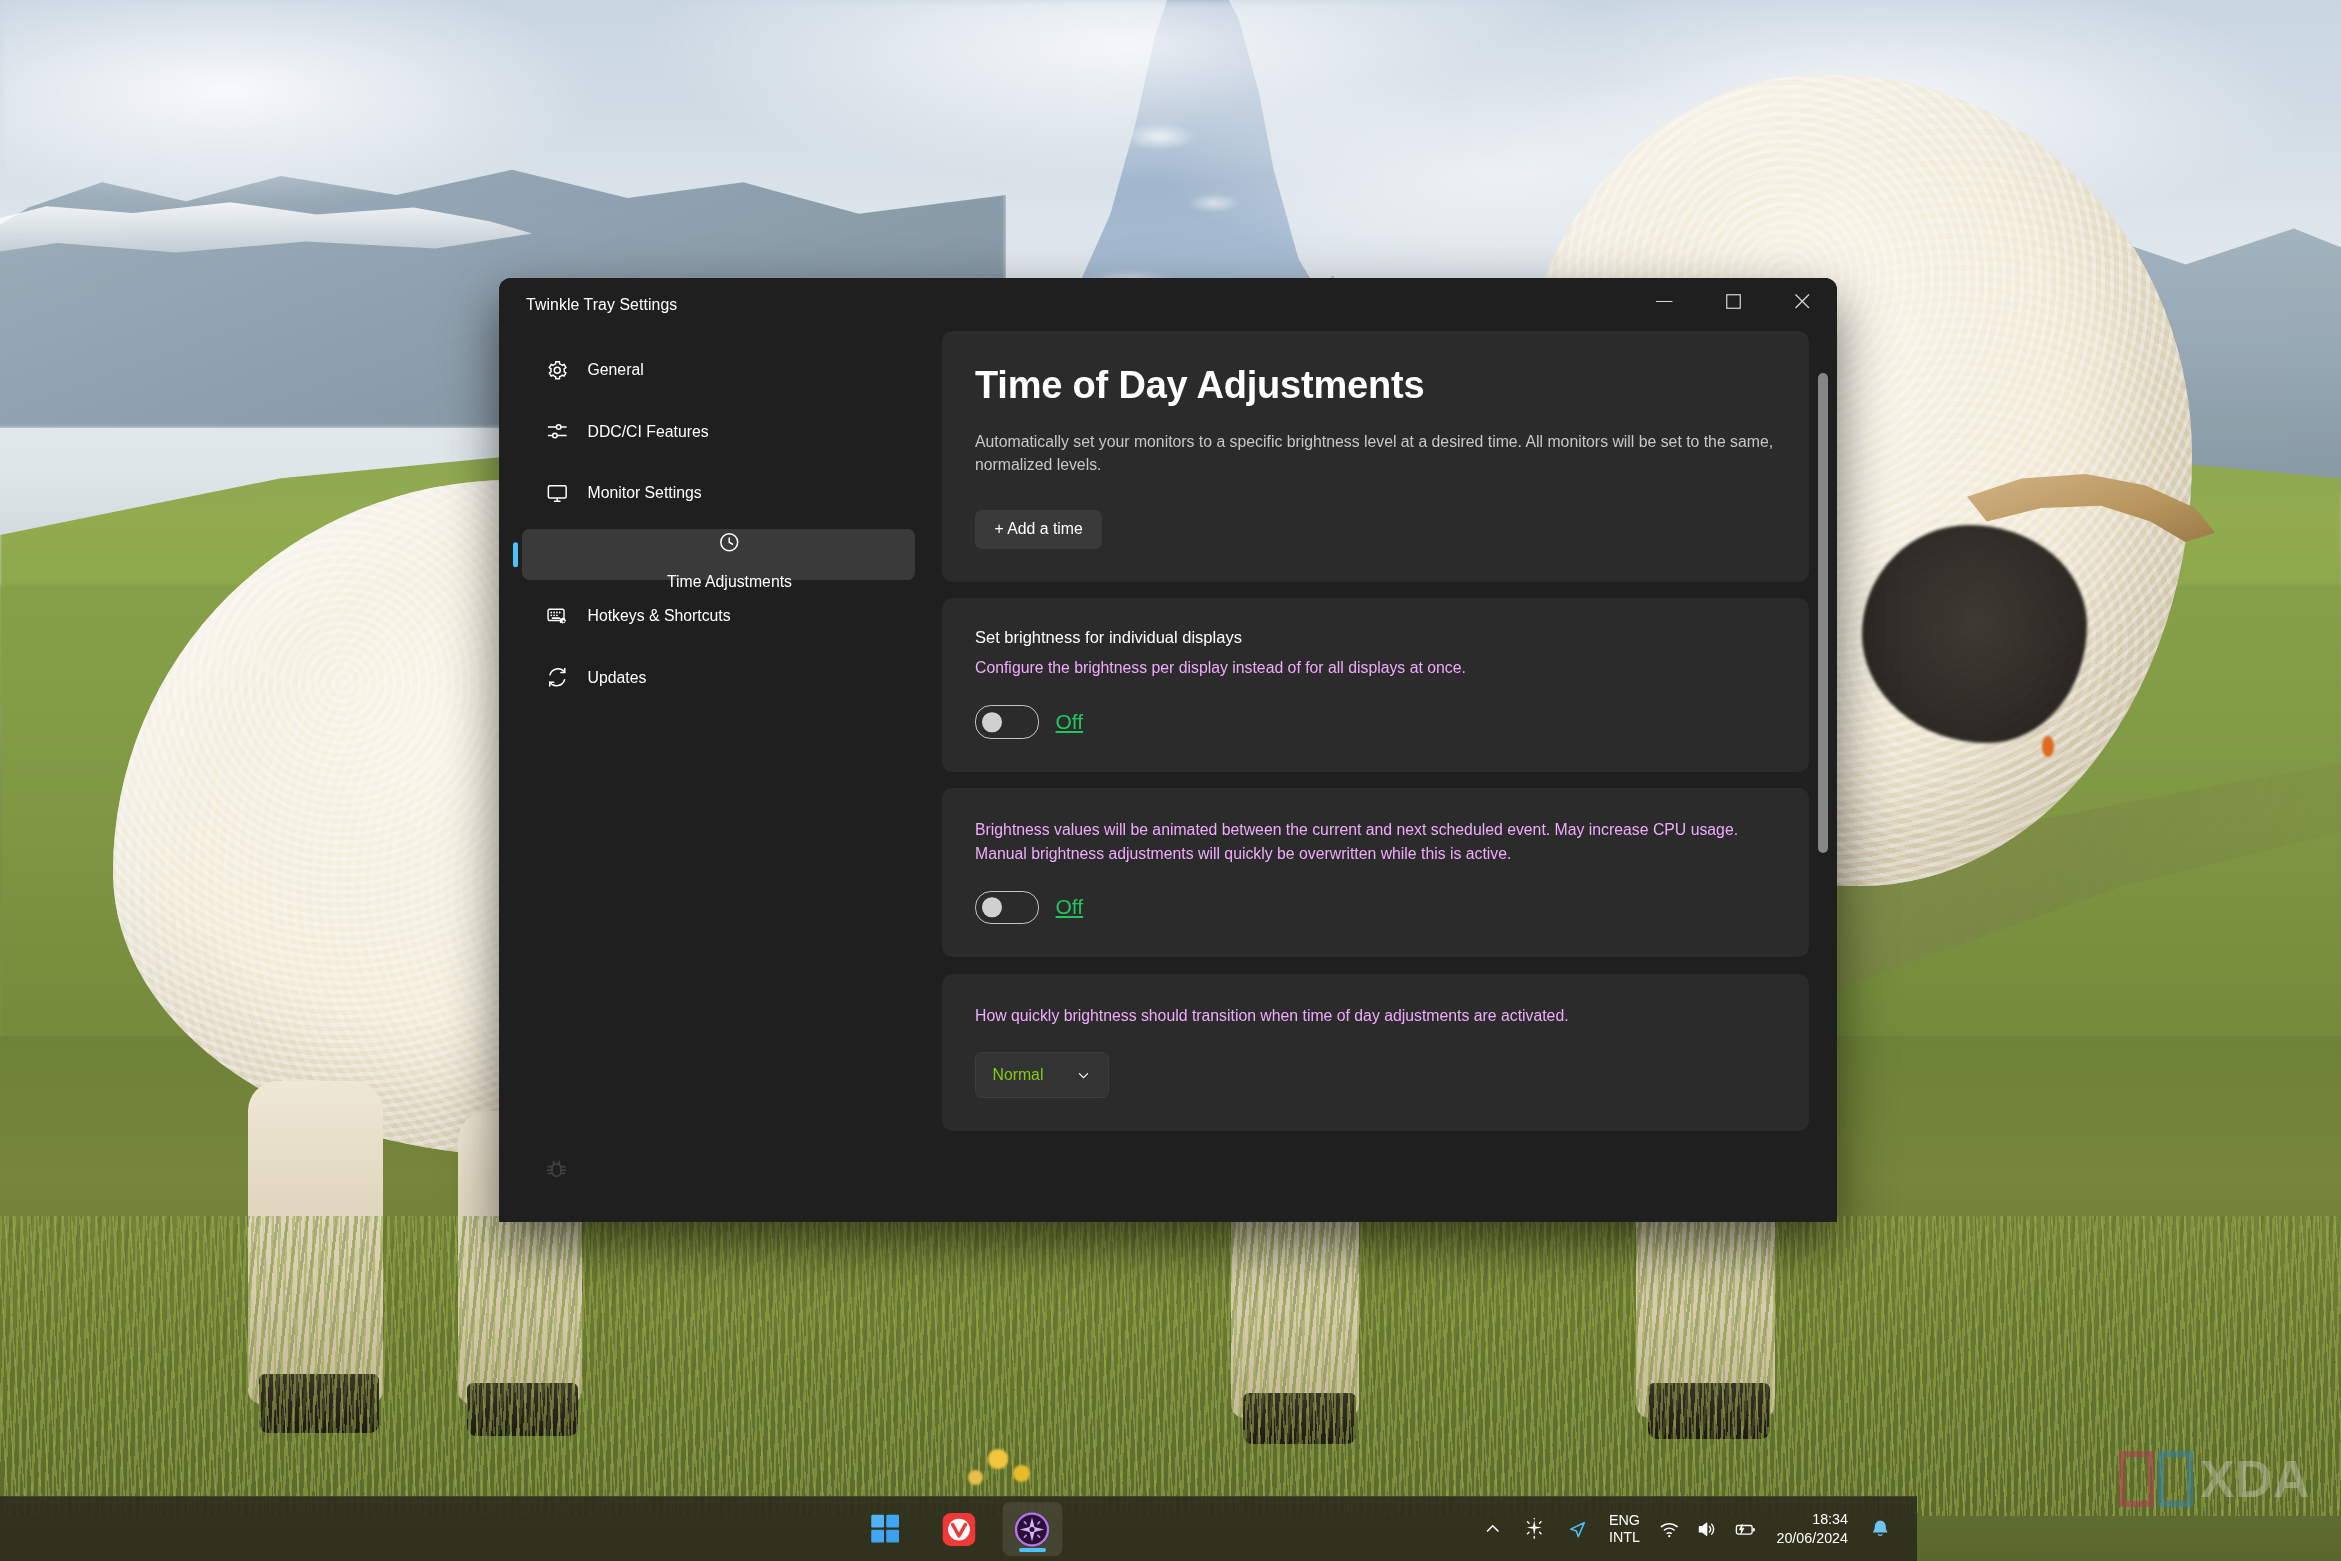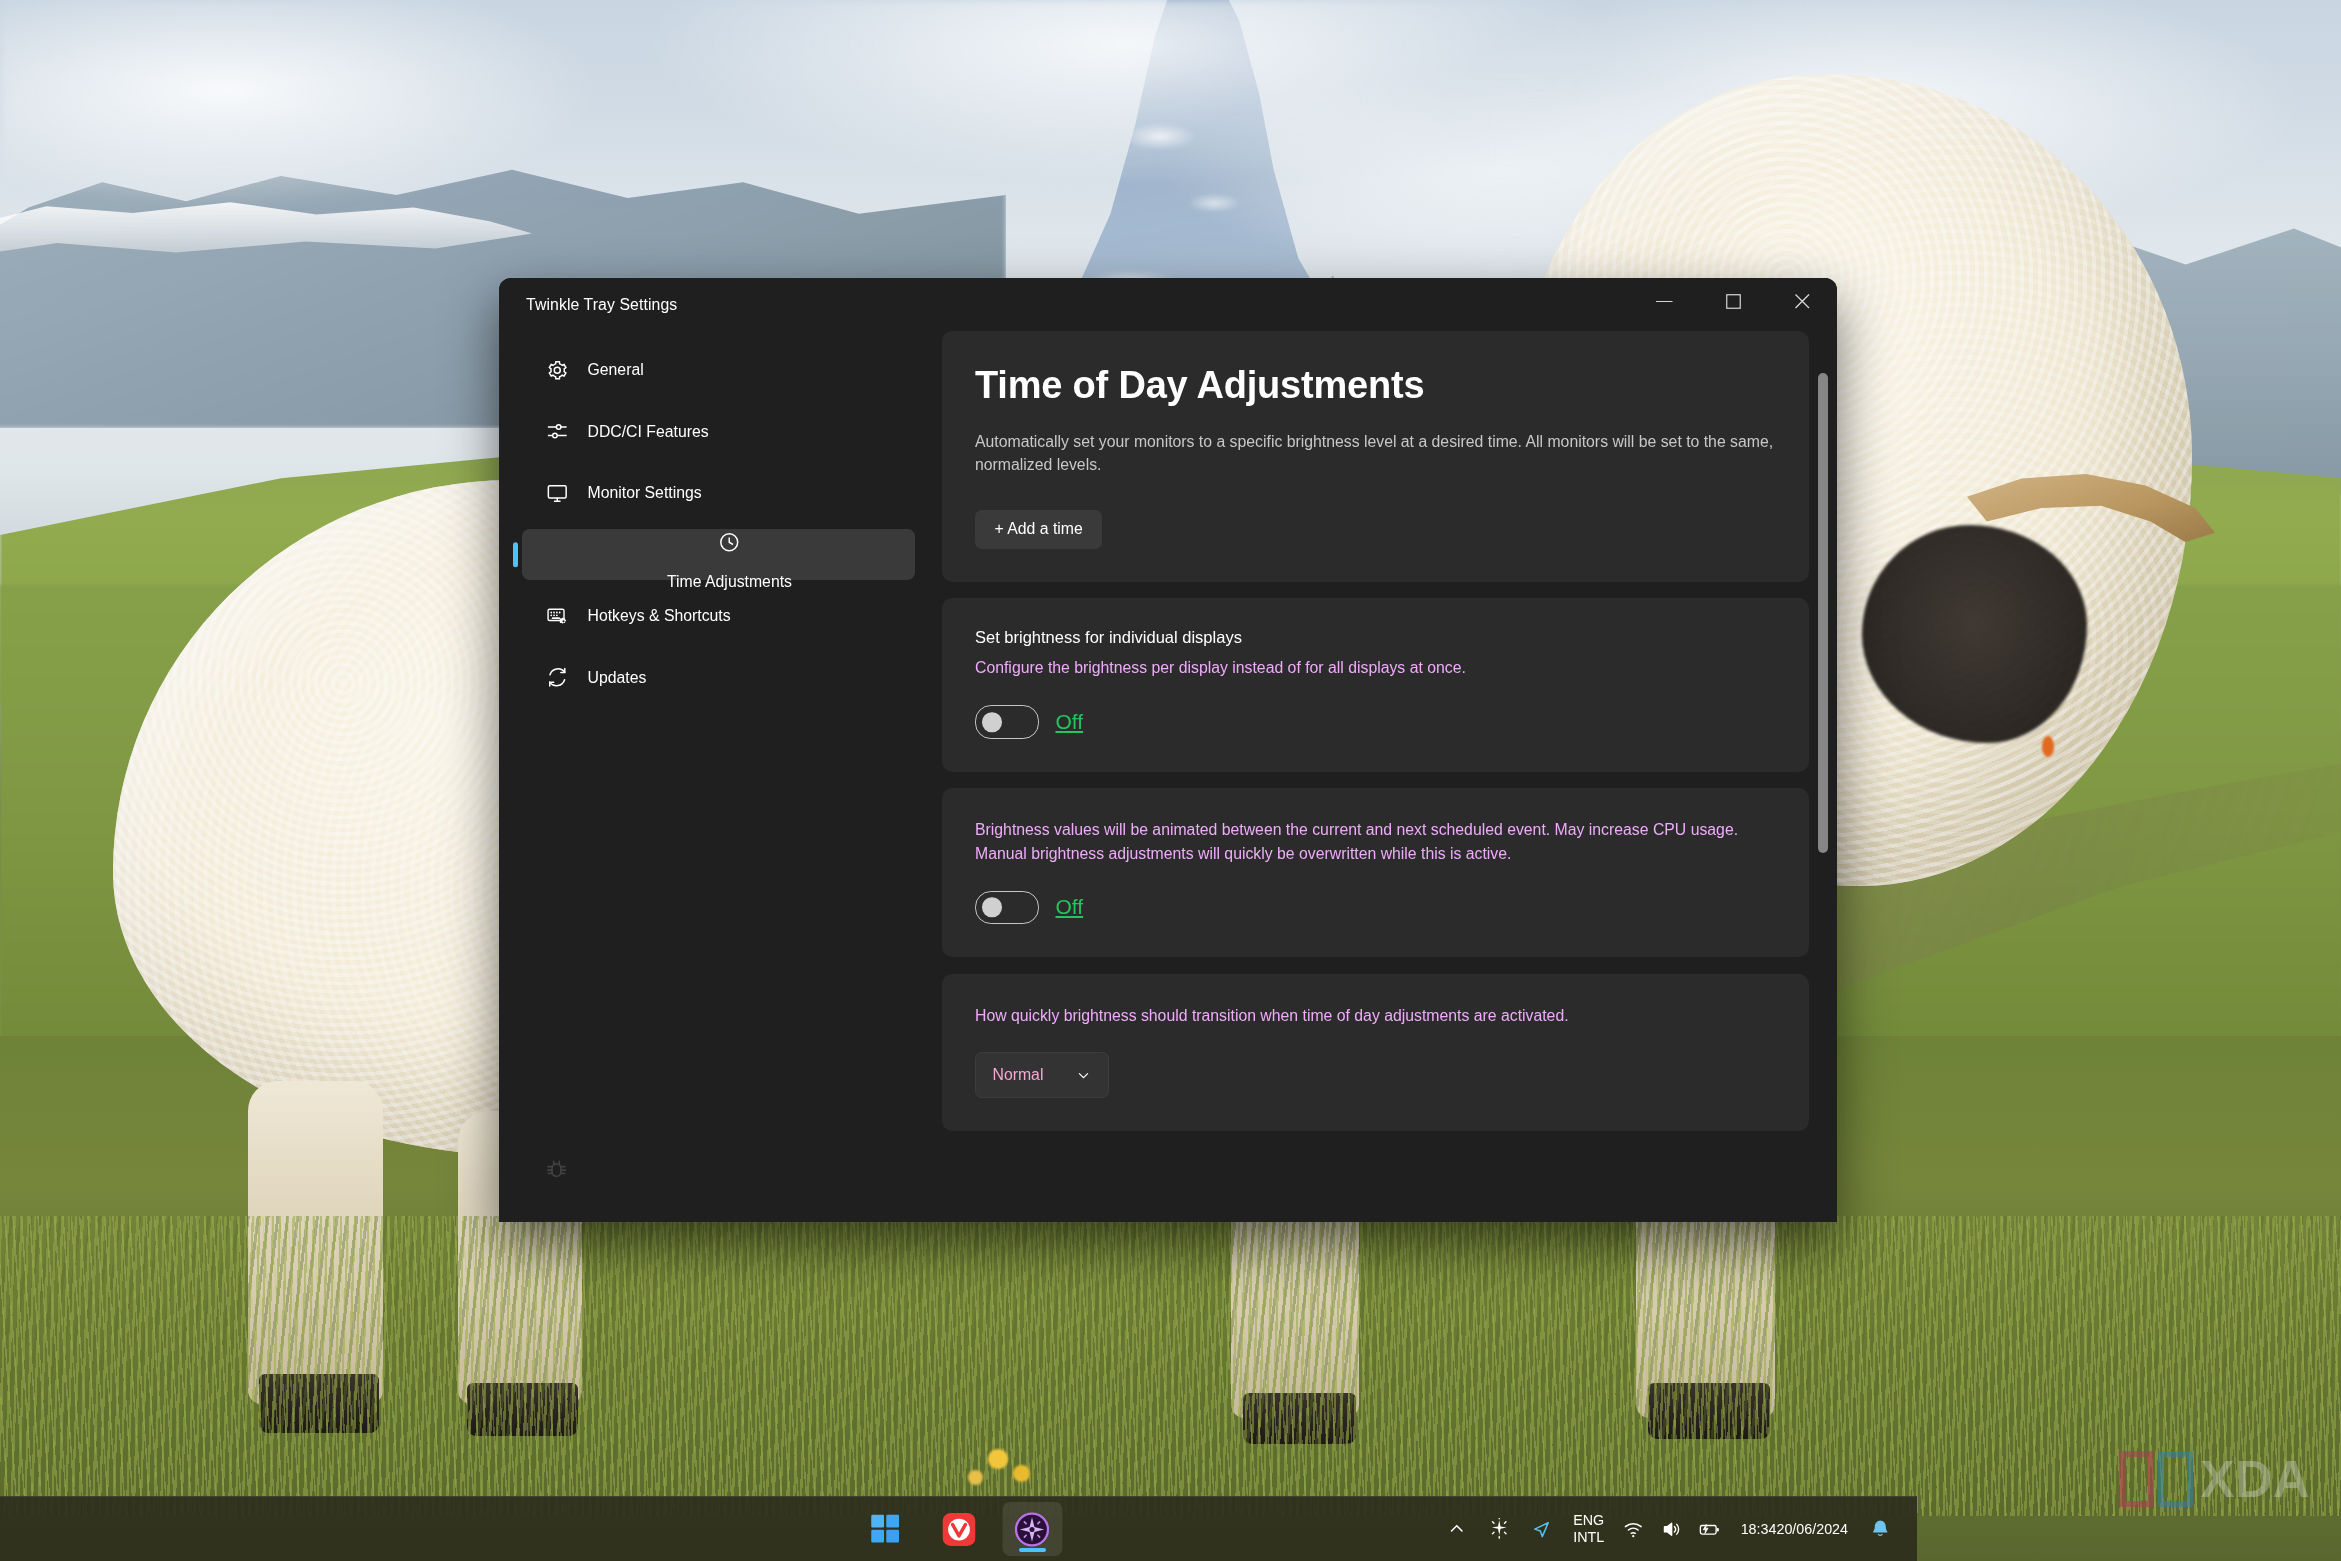--- a/index.html
+++ b/index.html
@@ -304,21 +304,21 @@
   .toggle-label { font-size: 21px; color: #22c55e; text-decoration: underline; }
 
   .select {
     display: inline-flex;
     align-items: center;
     justify-content: space-between;
     gap: 33px;
     background: #333333;
     border: 0.8px solid #3d3d3d;
     border-radius: 6.8px;
-    color: #f9a8d4;
+    color: #84cc16;
     font-size: 15.8px;
     padding: 12.8px 16.5px;
     min-width: 98px;
     cursor: pointer;
   }
 
   
   .scrollbar-track {
     position: absolute;
     right: 6px; top: 0; bottom: 0;
@@ -407,21 +407,21 @@
     color: #ffffff;
     cursor: default;
   }
   .tray-lang {
     display: flex; flex-direction: column;
     align-items: center; justify-content: center;
     font-size: 14.3px; line-height: 1.18; color: #fff;
     padding: 0 10.5px;
   }
   .tray-clock {
-    display: flex; flex-direction: row;
+    display: flex; flex-direction: column;
     align-items: flex-end; justify-content: center;
     font-size: 14.3px; line-height: 1.3; color: #fff;
     padding: 0 12px;
   }
   svg { display: block; }
 </style>
 </head>
 <body>
 
 <div id="desktop">

